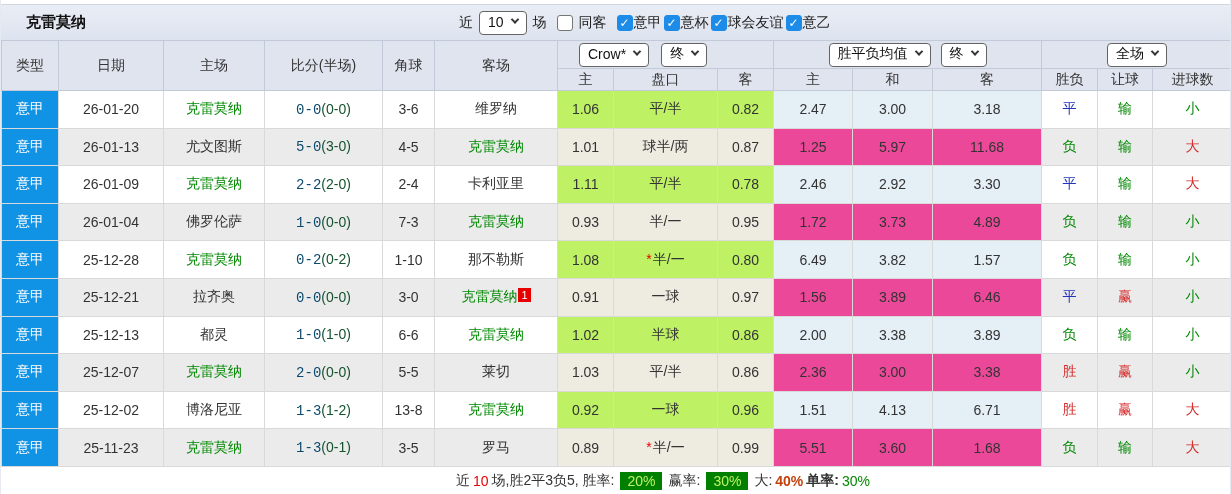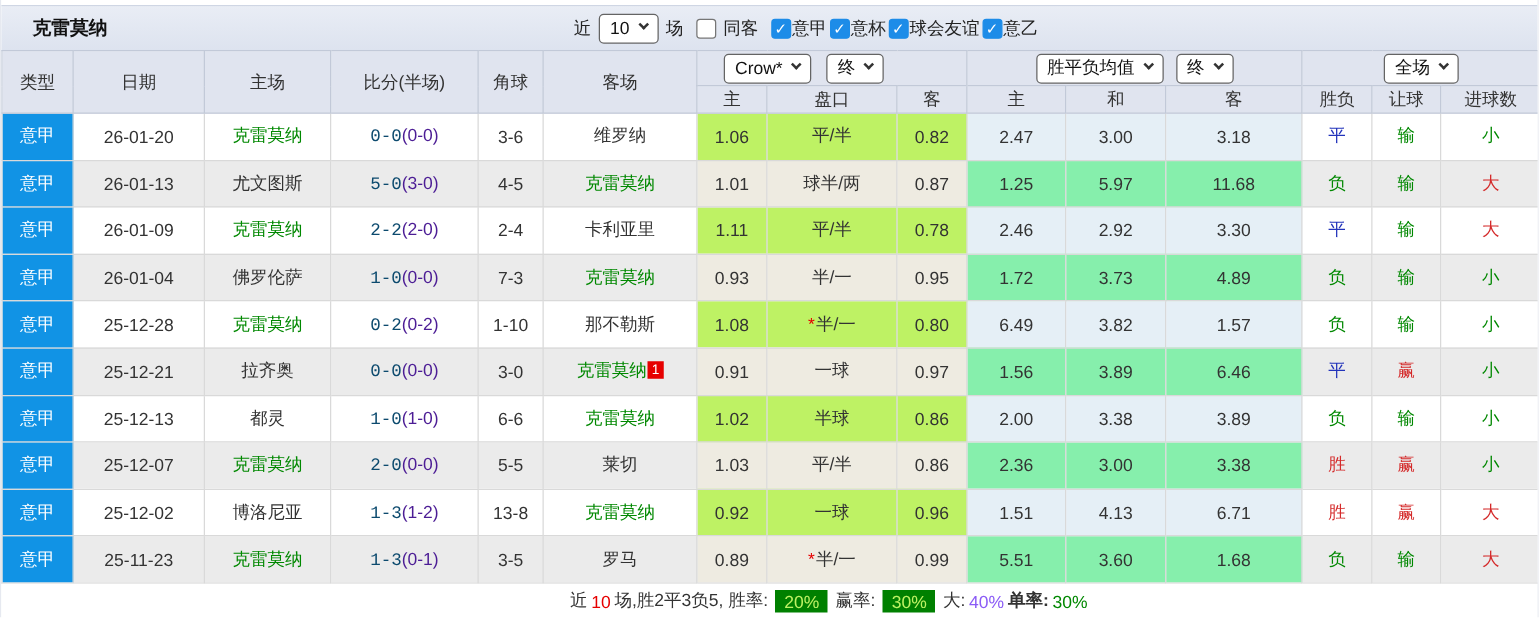--- a/index.html
+++ b/index.html
@@ -35,40 +35,40 @@
   .grp-inner { display:flex; align-items:flex-start; height:100%; }
   .g1 .grp-inner { justify-content:flex-start; padding-left:21px; gap:12px; }
   .g2 .grp-inner { justify-content:center; gap:10px; }
   .g3 .grp-inner { justify-content:center; }
 
   tbody td { border:1px solid #d9d9d9; text-align:center; font-size:14px; color:#333; padding:0; background:#fff; height:37.6px; }
   tbody tr.alt td { background:#ebebeb; }
   tbody td.cream { background:#bef264; }
   tbody tr.alt td.cream { background:#eeebe1; }
   tbody td.lblue { background:#e5eff6; }
-  tbody tr.alt td.lblue { background:#86efac;margin-top:32px; }
+  tbody tr.alt td.lblue { background:#ec4899;margin-top:32px; }
   tbody td.c-league { background:#1193e5; color:#fff; }
   tbody tr.alt td.c-league { background:#1193e5; }
 
   .tgt { color:#008800; }
   .sc { color:#0c4a6e;font-family:Liberation Mono, monospace; }
-  .hf { color:#4c1d95; }
+  .hf { color:#14532d; }
   .star { color:#e60000; font-style:normal; margin-right:1px; }
   .badge { background:#e60000; color:#fff; font-size:11px; line-height:14px; padding:0 3px; display:inline-block;
            vertical-align:2px; margin-left:1px; }
   .t-red { color:#d42a2a; }
   .t-blue { color:#2233bb; }
   .t-green { color:#008800; }
 
   
   .footer { height:28px; display:flex; align-items:center; justify-content:center; padding-left:95px;
             font-size:14px; color:#333; gap:3px; background:#fff; }
   .rate-badge { background:#008000; color:#bef264; padding:1px 7px; margin:0 3px; }
   .fv-red { color:#e60000; }
-  .fv-blue { color:#8b5cf6; }
+  .fv-blue { color:#c2410c;font-weight:bold; }
   .fv-green { color:#008800; }
 </style>
 </head>
 <body>
 
 <div class="page">
   <div class="topstrip"></div>
 
   <div class="topbar">
     <div class="title">克雷莫纳</div>

